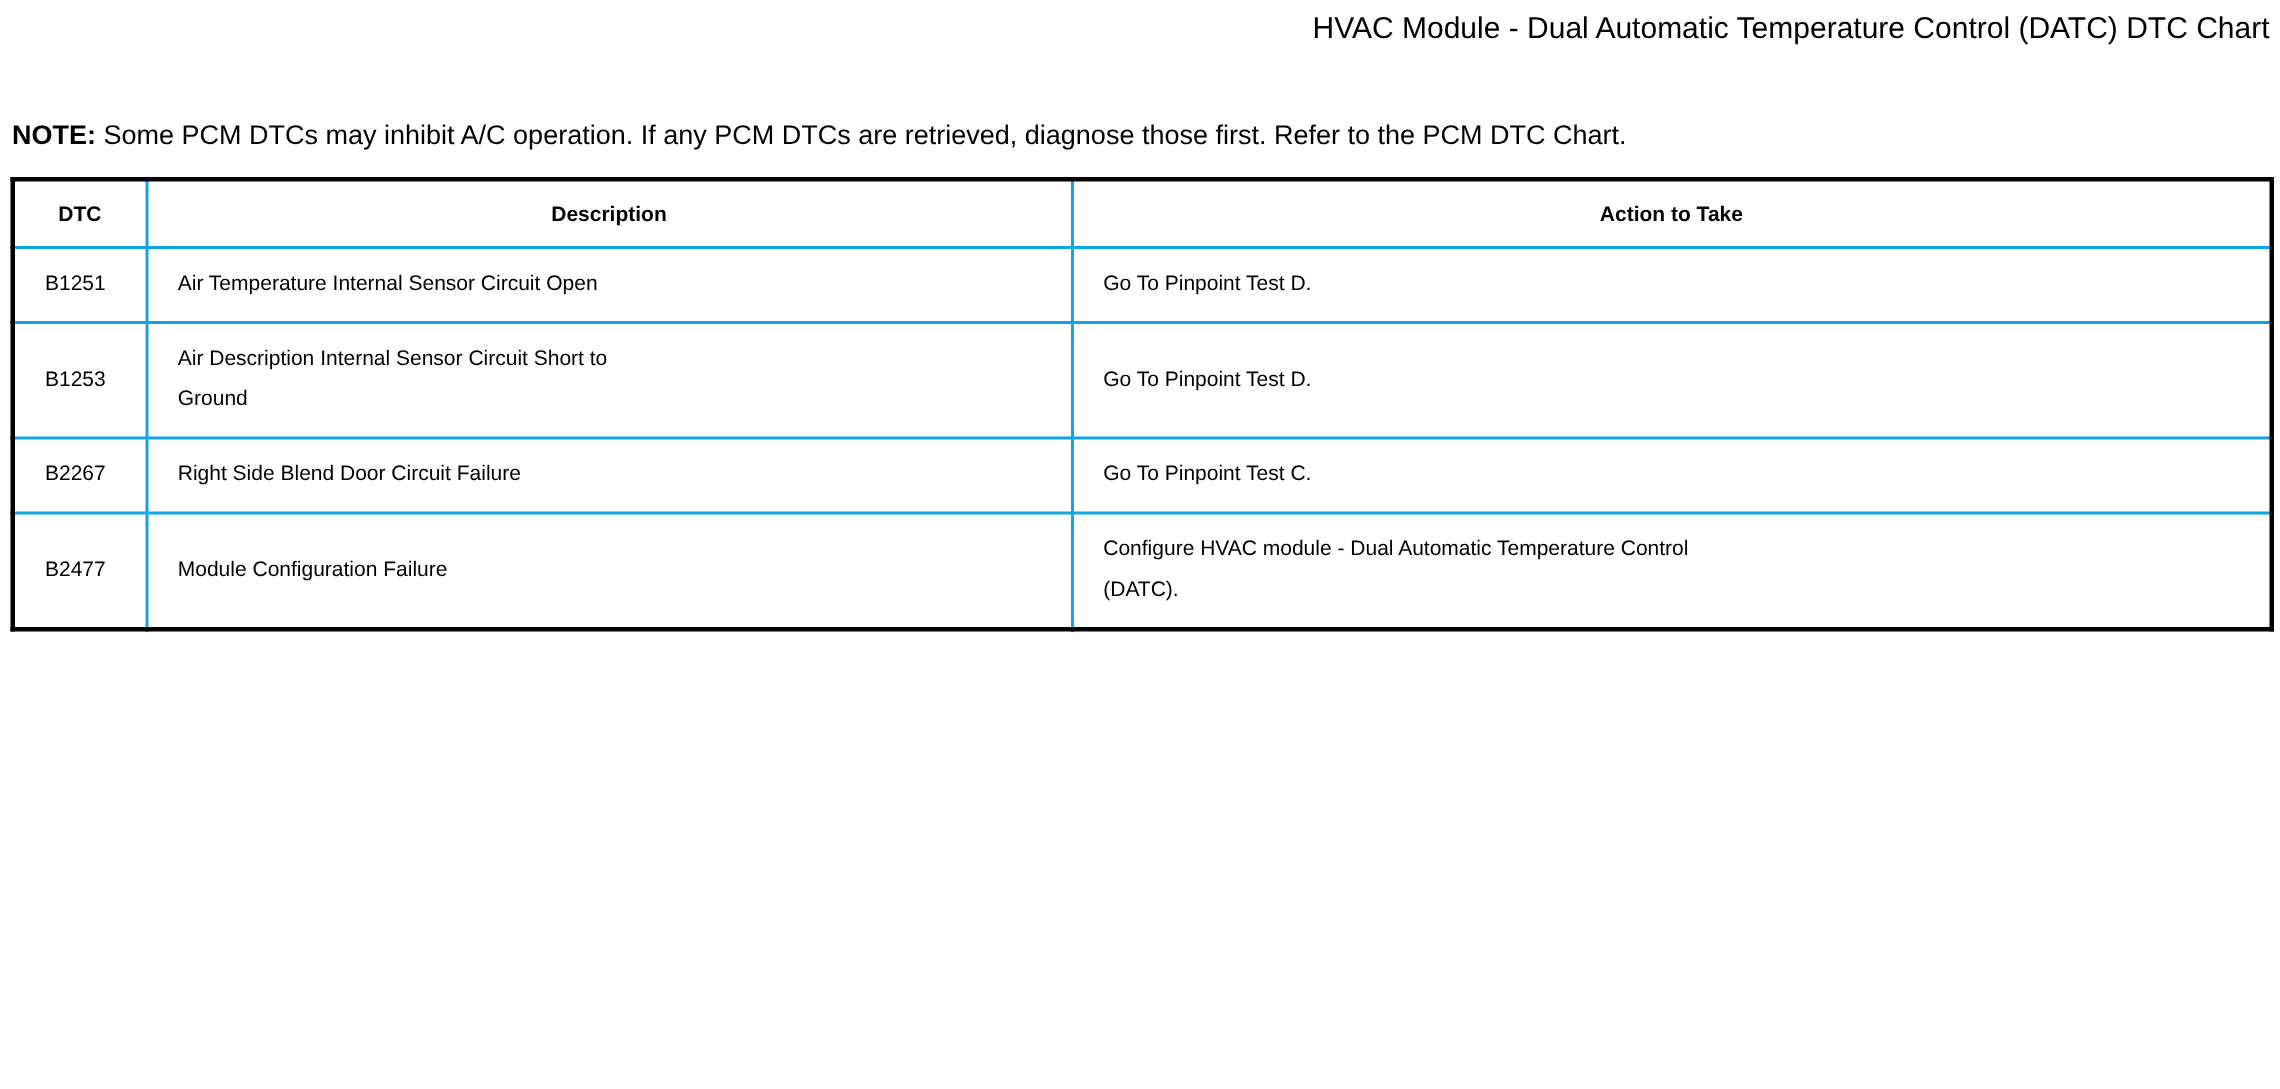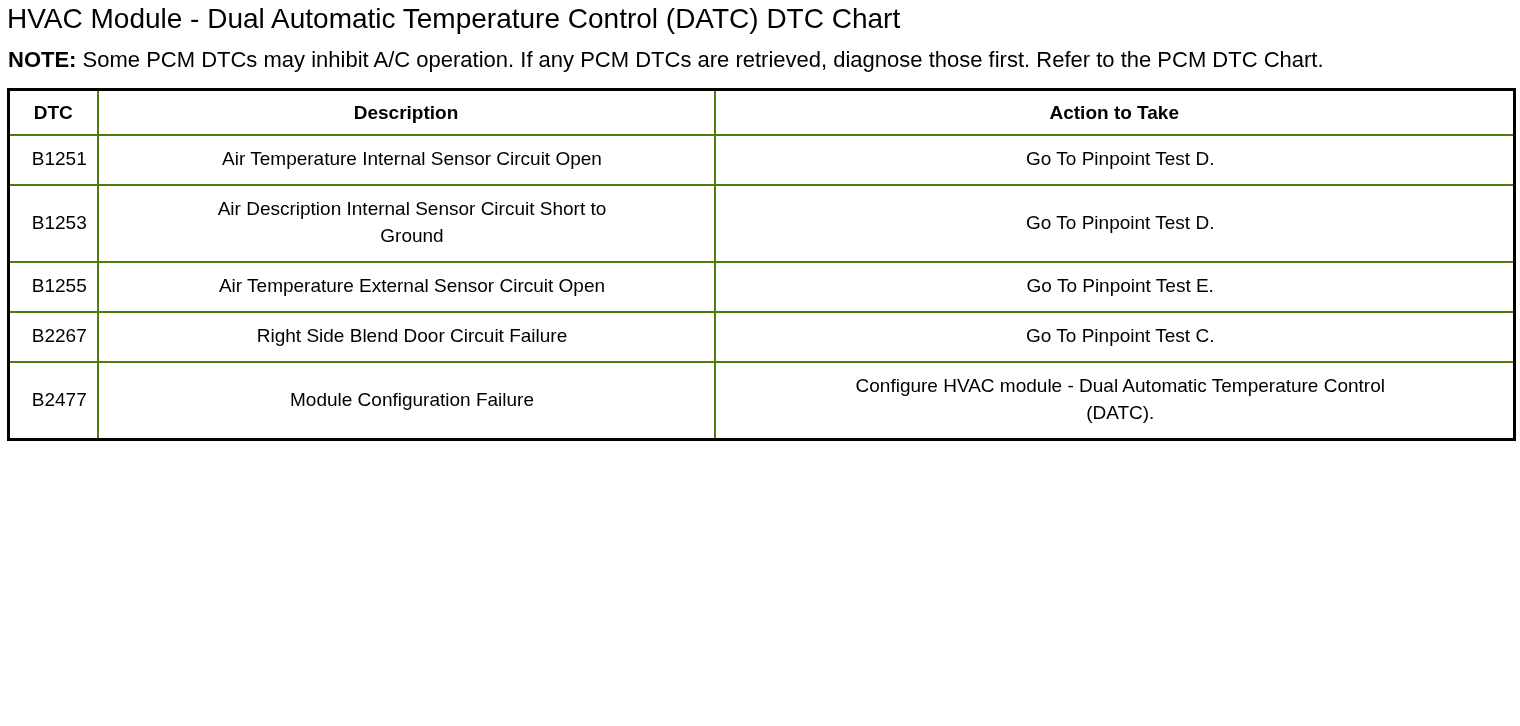--- a/index.html
+++ b/index.html
@@ -10,56 +10,56 @@
     color: #000000;
     font-family: "Liberation Sans", "DejaVu Sans", sans-serif;
   }
   .page {
     width: 1520px;
     height: 726px;
     padding: 4px 7px 0 7px;
     overflow: hidden;
   }
   .doc-title {
-    text-align: left;
-    font-size: 28px;
+    text-align: right;
+    font-size: 20px;
     font-weight: 400;
     line-height: 26px;
     margin: 2px 0 0 0;
   }
   .note-line {
-    font-size: 22px;
+    font-size: 18px;
     line-height: 26px;
-    margin-top: 15px;
+    margin-top: 45px;
     margin-left: 1px;
     white-space: nowrap;
   }
   .note-label { font-weight: 700; }
   table.dtc-table {
     border-collapse: collapse;
     margin-top: 15px;
     width: 1506px;
     table-layout: fixed;
     border: 3px solid #000000;
   }
   .dtc-table th, .dtc-table td {
-    border: 2px solid #4d7c0f;
-    font-size: 19px;
+    border: 2px solid #0ea5e9;
+    font-size: 14px;
     line-height: 27px;
     vertical-align: middle;
     overflow: hidden;
   }
   .dtc-table th {
     font-weight: 700;
     text-align: center;
     height: 45px;
     padding: 8px 6px;
   }
   .dtc-table td {
-    text-align: center;
+    text-align: left;
     padding: 9px 8px 12px 20px;
     height: 45px;
     white-space: pre-line;
   }
   .col-dtc  { width: 89px; }
   .col-desc { width: 617px; }
   .col-act  { width: 800px; }
 </style>
 </head>
 <body>
@@ -89,25 +89,20 @@
           <td>Air Temperature Internal Sensor Circuit Open</td>
           <td>Go To Pinpoint Test D.</td>
         </tr>
         <tr>
           <td>B1253</td>
           <td>Air Description Internal Sensor Circuit Short to
 Ground</td>
           <td>Go To Pinpoint Test D.</td>
         </tr>
         <tr>
-          <td>B1255</td>
-          <td>Air Temperature External Sensor Circuit Open</td>
-          <td>Go To Pinpoint Test E.</td>
-        </tr>
-        <tr>
           <td>B2267</td>
           <td>Right Side Blend Door Circuit Failure</td>
           <td>Go To Pinpoint Test C.</td>
         </tr>
         <tr>
           <td>B2477</td>
           <td>Module Configuration Failure</td>
           <td>Configure HVAC module - Dual Automatic Temperature Control
 (DATC).</td>
         </tr>

